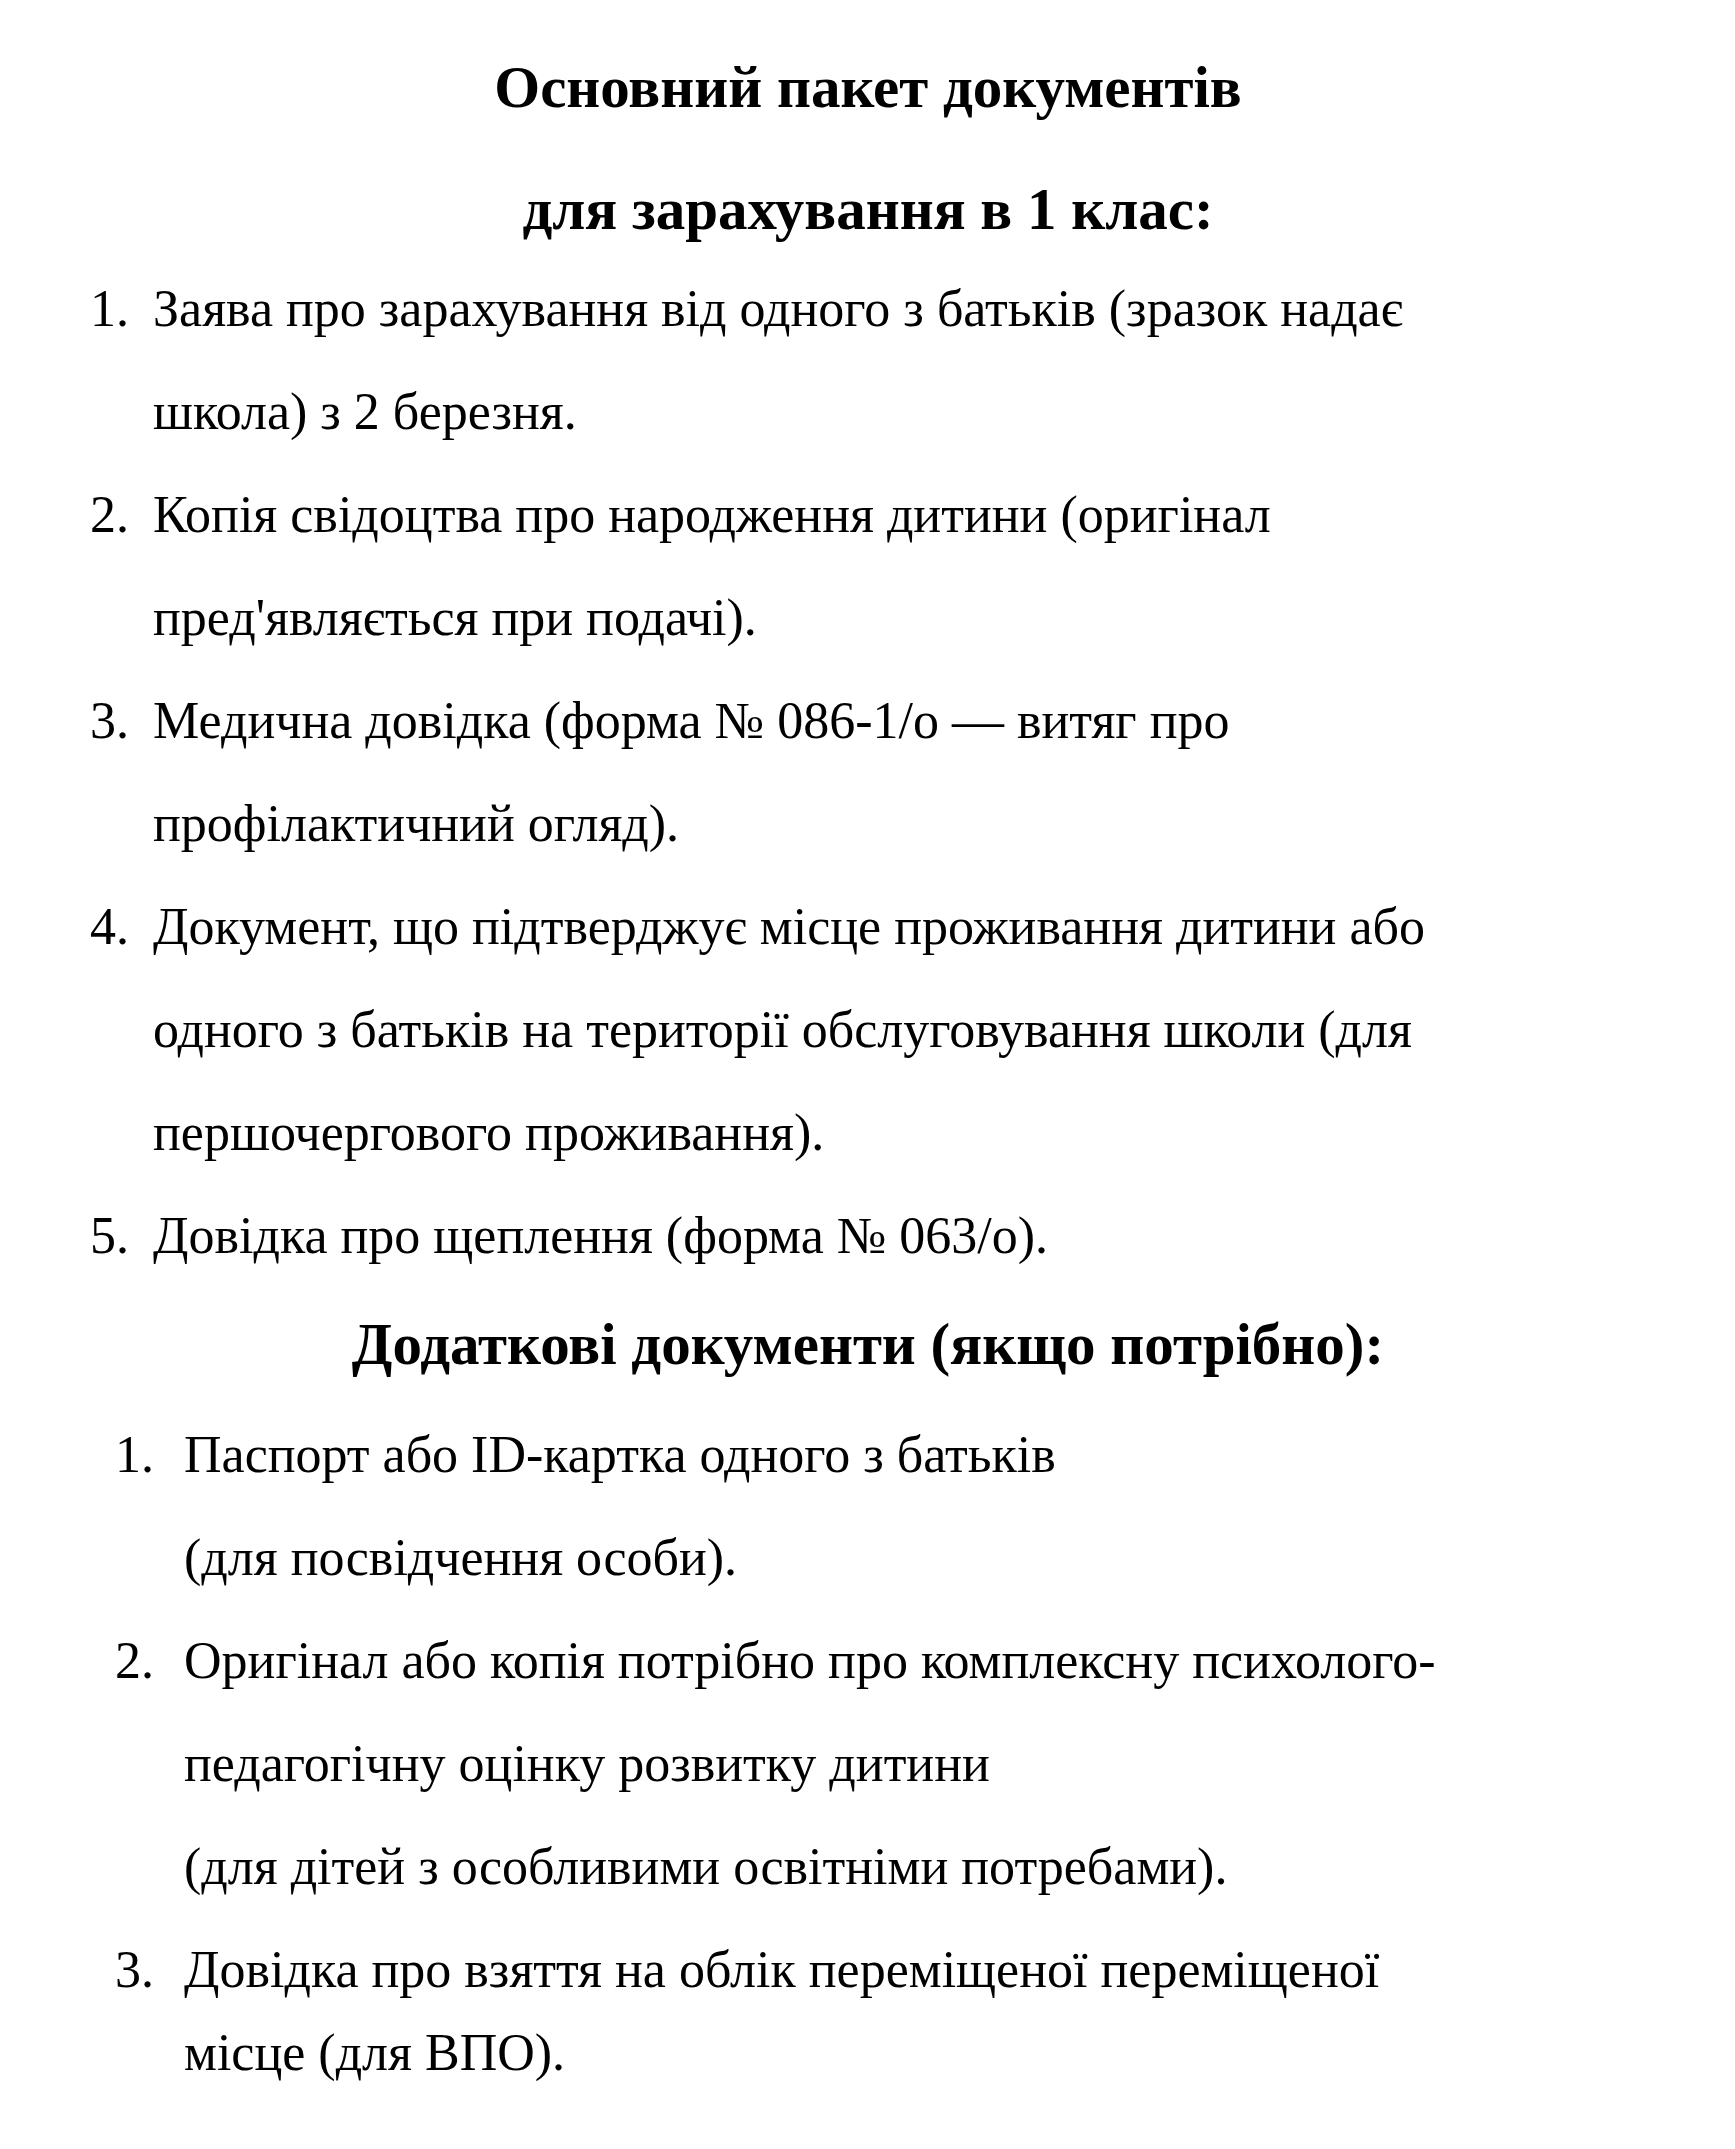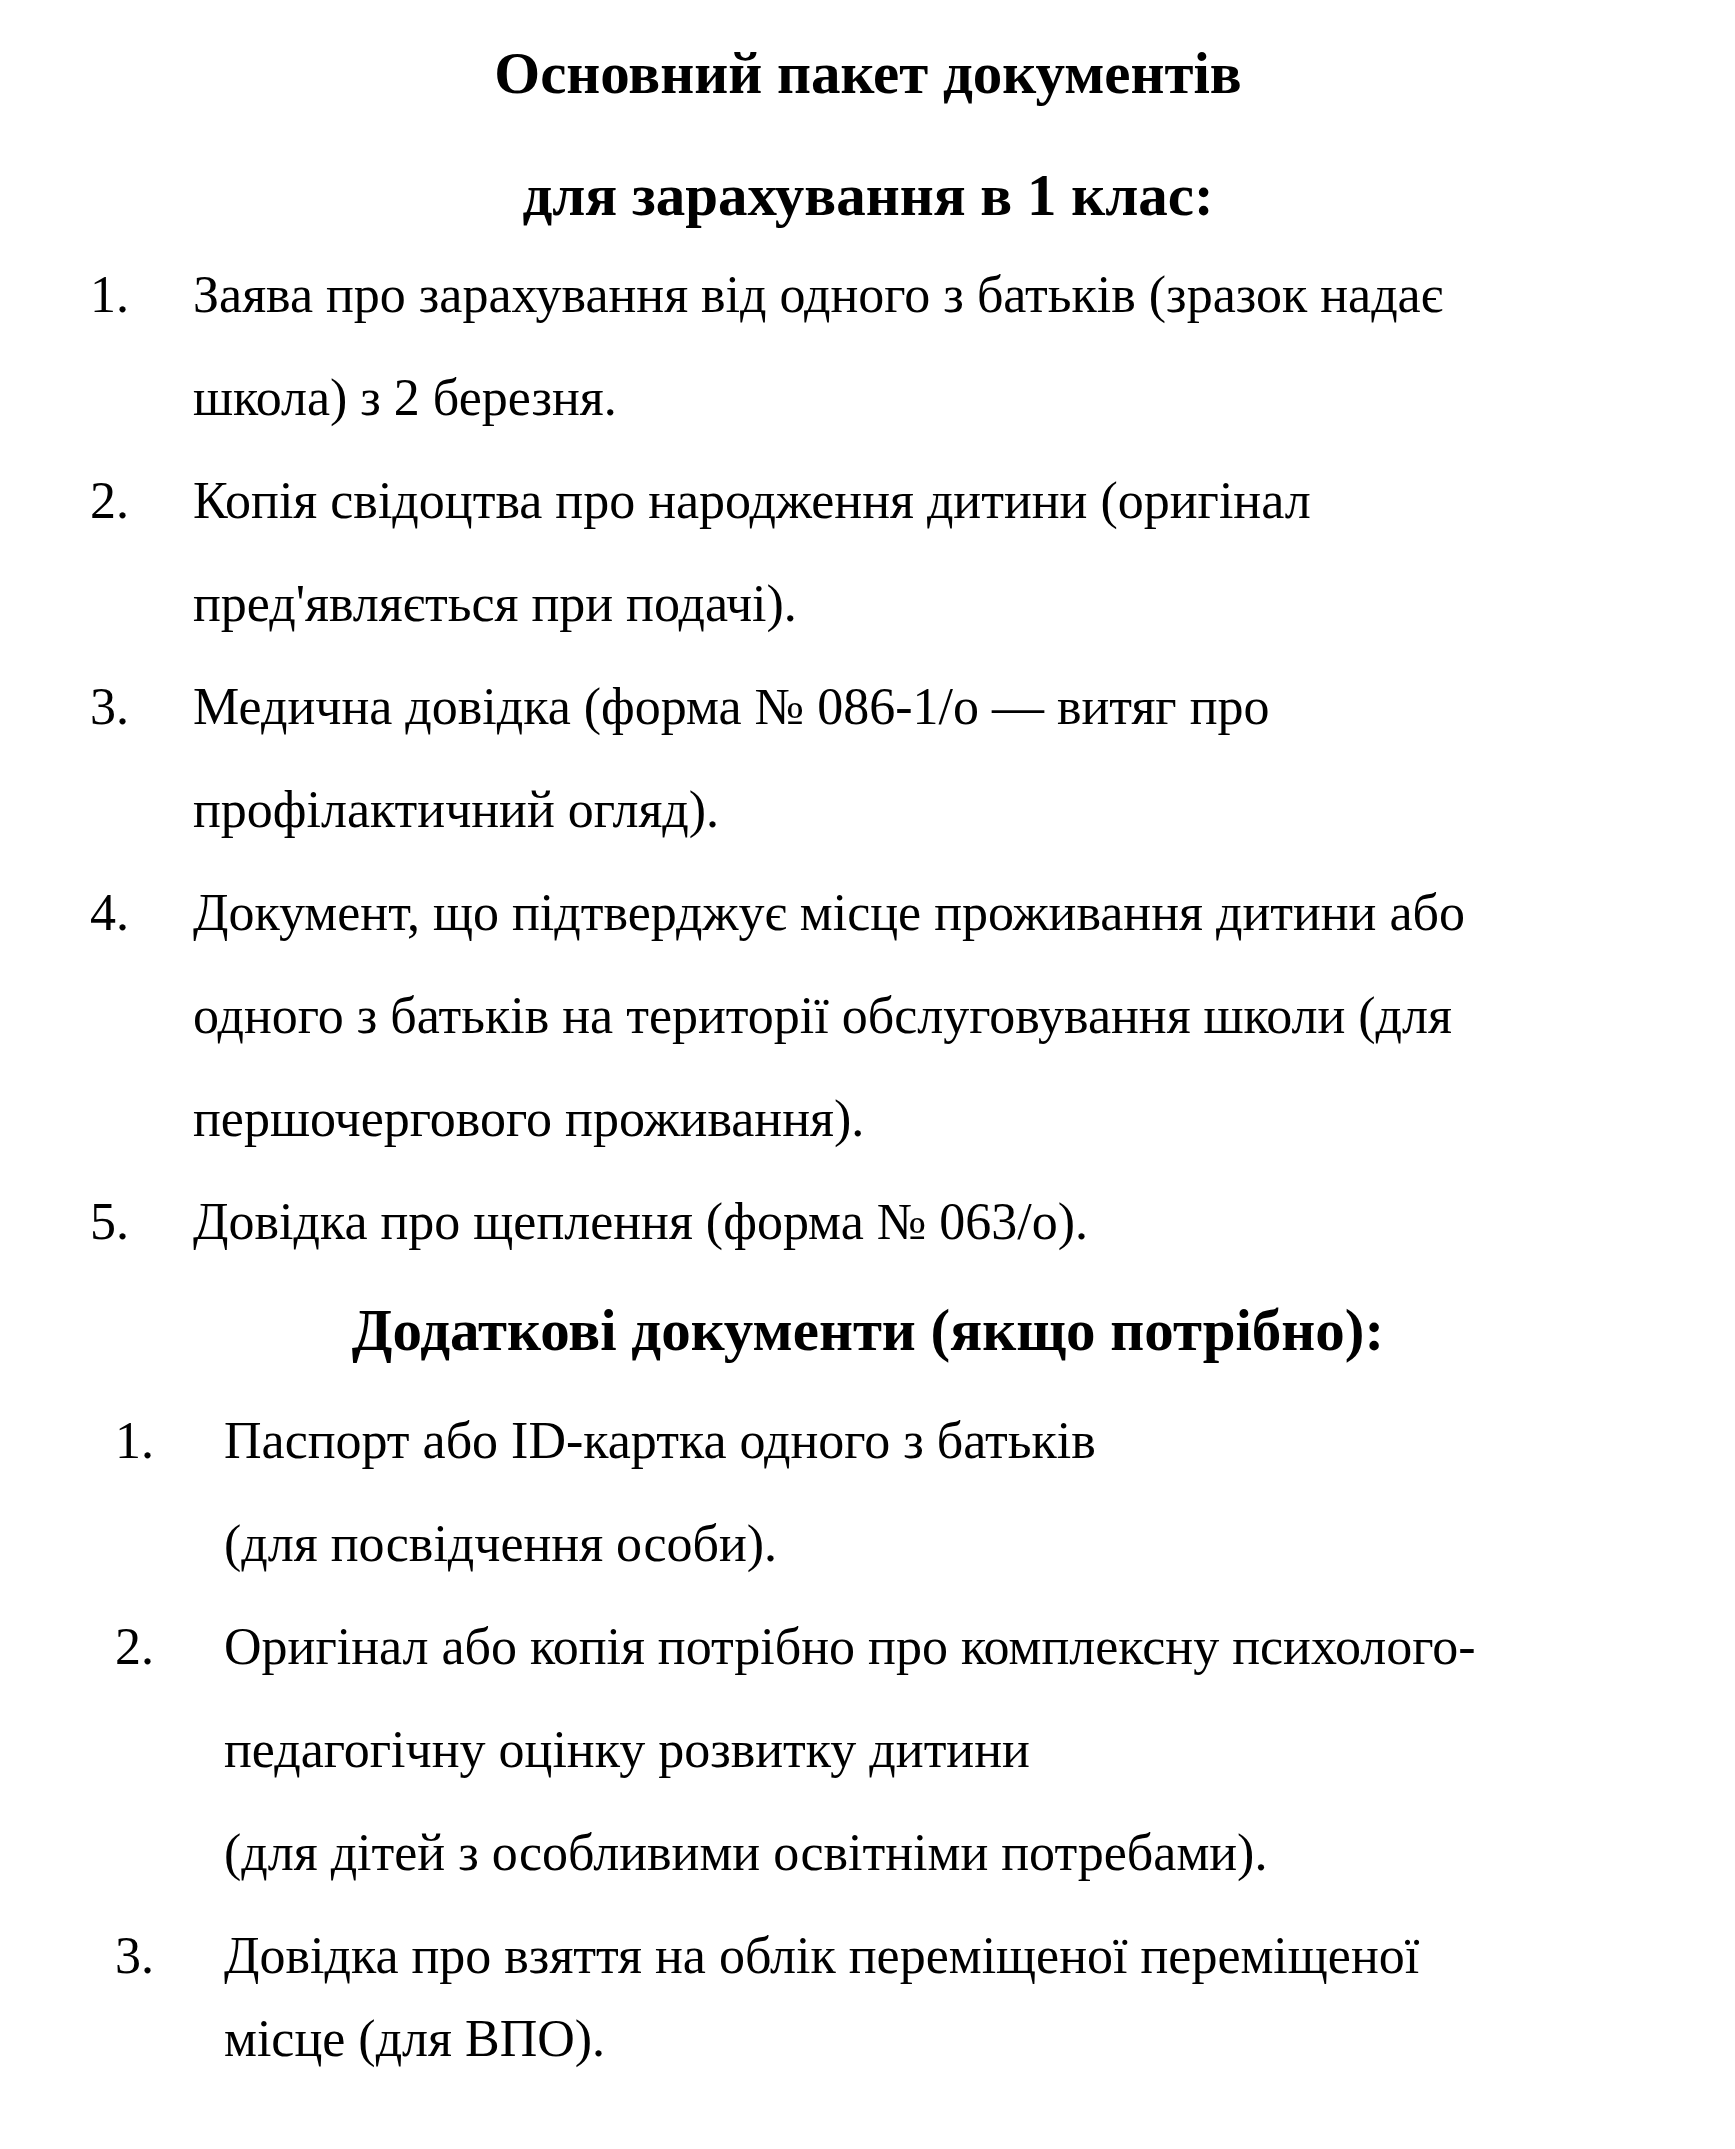--- a/index.html
+++ b/index.html
@@ -21,21 +21,21 @@
     background: #ffffff;
   }
   .heading {
     font-weight: bold;
     font-size: 59px;
     line-height: 86px;
     text-align: center;
     margin: 0;
     white-space: nowrap;
   }
-  #doc-title   { padding-top: 30px; }
+  #doc-title   { padding-top: 44px; }
   #doc-subtitle { margin-top: 36px; }
   #additional-heading { margin-top: 13.4px; }
 
   .list {
     margin: 0;
     padding: 0;
     list-style: none;
     font-size: 52px;
   }
   .main-list { margin-top: 5.4px; padding-left: 90px; }
@@ -43,21 +43,21 @@
 
   .item { display: flex; align-items: flex-start; }
   .num {
     flex: 0 0 auto;
     line-height: 103px;
     white-space: nowrap;
   }
   .main-list .num { width: 63px; }
   .additional-list .num { width: 69px; }
 
-  .lines { flex: 1 1 auto; min-width: 0; margin-left: 40px; }
+  .lines { flex: 1 1 auto; min-width: 0; }
   .line {
     line-height: 103px;
     white-space: nowrap;
   }
   .line.tight { margin-top: -19.7px; }
 </style>
 </head>
 <body>
 
 <div class="doc">

